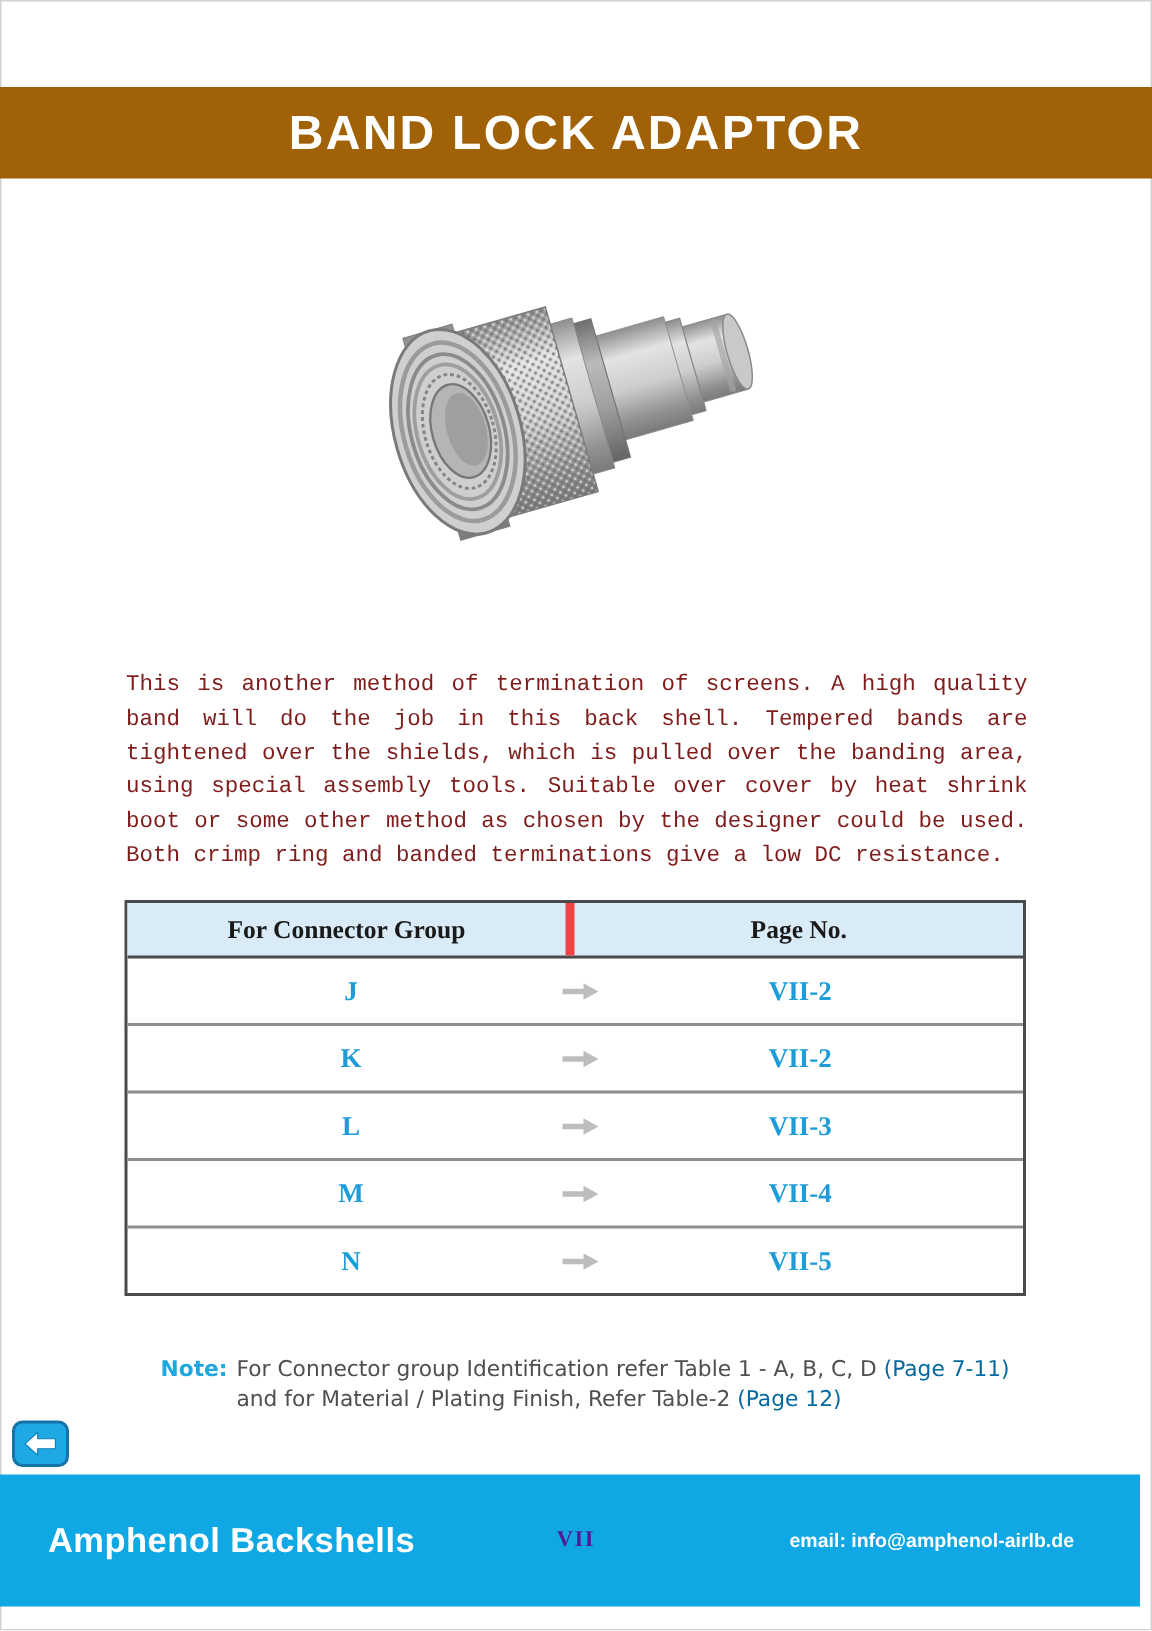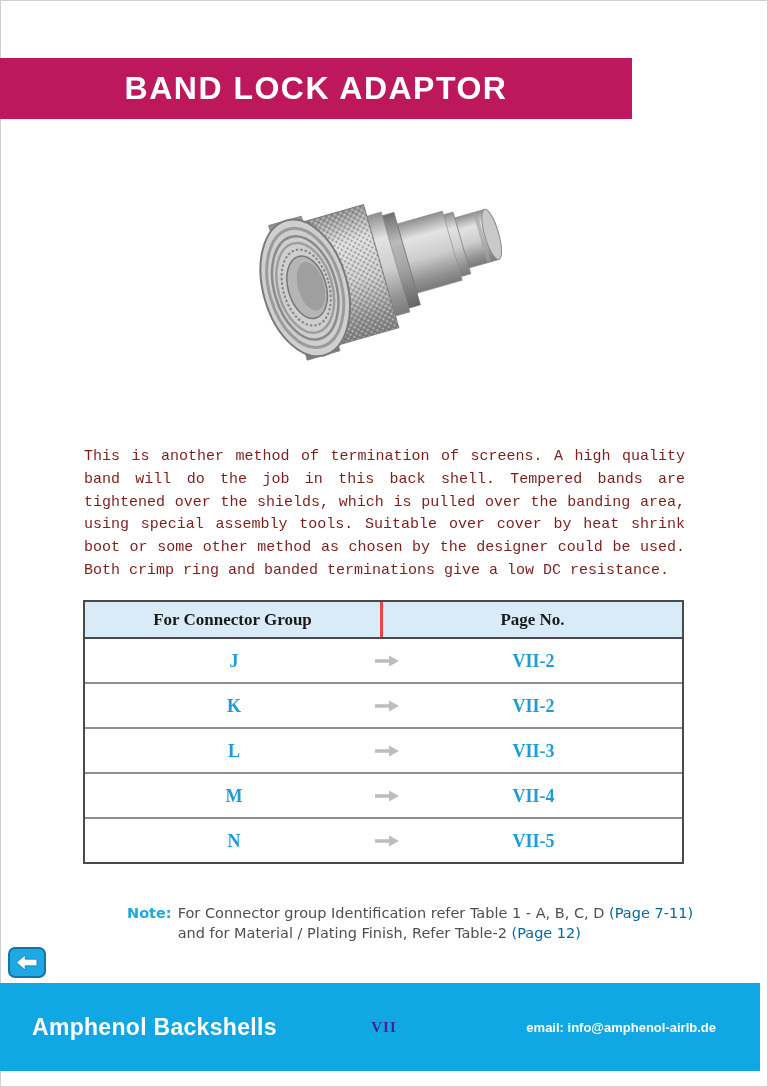--- a/index.html
+++ b/index.html
@@ -3,22 +3,22 @@
 <meta charset="utf-8">
 <style>
   html,body{margin:0;padding:0;background:#ffffff;}
   .page{
     position:relative;width:768px;height:1087px;background:#ffffff;
     font-family:"Liberation Sans",sans-serif;overflow:hidden;
     outline:1px solid #cfd2d4;outline-offset:-1px;
   }
   
   .banner{
-    position:absolute;left:0;top:58px;width:632px;height:61px;
-    background:#be185d;display:flex;align-items:center;justify-content:center;
+    position:absolute;left:0;top:58px;width:768px;height:61px;
+    background:#a16207;display:flex;align-items:center;justify-content:center;
   }
   .banner-title{
     color:#ffffff;font-weight:bold;font-size:32px;letter-spacing:1.5px;
     font-family:"Liberation Sans",sans-serif;
   }
   
   .figure{position:absolute;left:250px;top:153px;width:270px;height:225px;}
   
   .description{
     position:absolute;left:84px;top:431px;width:601px;
@@ -30,21 +30,21 @@
     position:absolute;left:83px;top:600px;width:601px;
     border:2px solid #4a4a4a;background:#ffffff;box-sizing:border-box;
   }
   .ref-thead{
     display:flex;height:35px;background:#D9EBF7;border-bottom:2px solid #4a4a4a;
   }
   .th{
     display:flex;align-items:center;justify-content:center;
     font-family:"Liberation Serif",serif;font-weight:bold;font-size:17px;color:#1a1a1a;
   }
-  .th-left{width:298px;border-right:3px solid #ef4444;box-sizing:border-box;}
+  .th-left{width:298px;border-right:6px solid #ef4444;box-sizing:border-box;}
   .th-right{flex:1;}
   .ref-row{position:relative;height:43px;border-bottom:2px solid #8e8e8e;}
   .ref-row:last-child{border-bottom:none;}
   .cell-group{
     position:absolute;left:0;width:298px;top:50%;transform:translateY(-50%);
     text-align:center;color:#1E9CD8;font-family:"Liberation Serif",serif;
     font-weight:bold;font-size:18px;cursor:pointer;
   }
   .cell-arrow{
     position:absolute;left:289px;top:50%;transform:translateY(-50%);
@@ -52,21 +52,21 @@
   }
   .cell-page{
     position:absolute;left:300px;right:0;top:50%;transform:translateY(-50%);
     text-align:center;color:#1E9CD8;font-family:"Liberation Serif",serif;
     font-weight:bold;font-size:18px;cursor:pointer;
   }
   
   .note{
     position:absolute;left:107px;top:903px;width:580px;
     display:grid;grid-template-columns:auto 1fr;column-gap:6px;
-    font-family:"DejaVu Sans",sans-serif;font-size:14.5px;line-height:20px;color:#4f4f4f;margin-left:20px;
+    font-family:"DejaVu Sans",sans-serif;font-size:14.5px;line-height:20px;color:#4f4f4f;
   }
   .note-label{color:#1FA7E0;font-weight:bold;}
   .note-link{color:#0369a1;cursor:pointer;}
   
   .back-btn{
     position:absolute;left:8px;top:947px;width:38px;height:31px;
     background:#1FA9E4;border:2px solid #1474A8;border-radius:7px;
     display:flex;align-items:center;justify-content:center;cursor:pointer;padding:0;
   }
   

